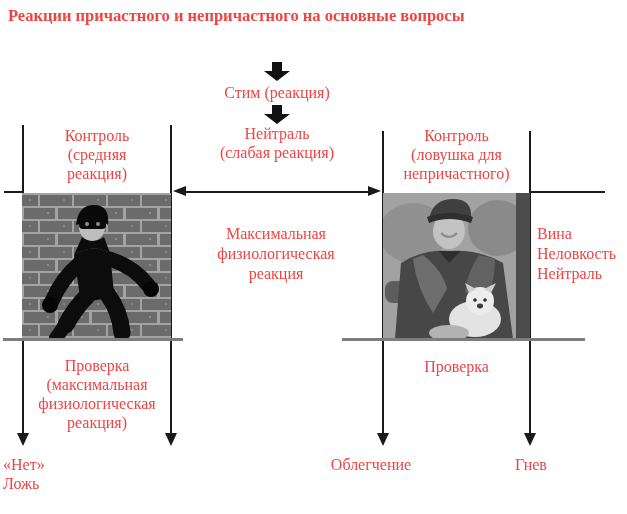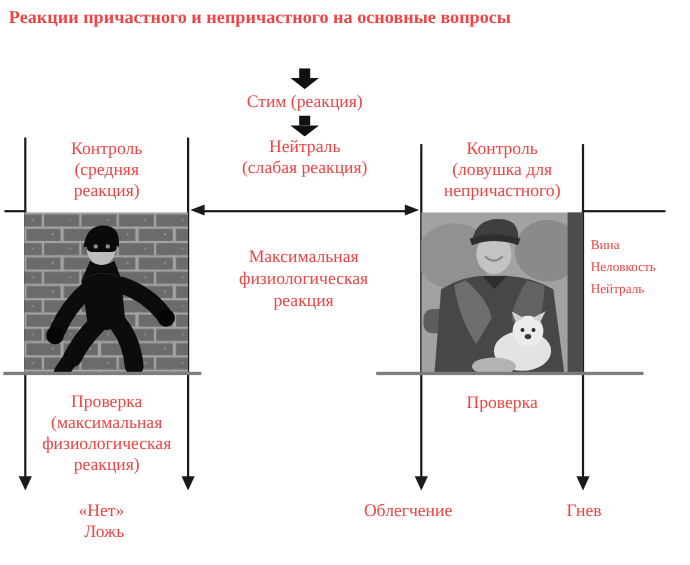--- a/index.html
+++ b/index.html
@@ -1,20 +1,20 @@
 <!DOCTYPE html>
 <html><head>
 <meta charset="utf-8">
 <style>
   html,body{margin:0;padding:0;background:#ffffff;}
   .canvas{
     position:relative;width:627px;height:514px;background:#ffffff;
     font-family:Liberation Serif, serif;color:#ef4444;overflow:hidden;
   }
-  .txt{position:absolute;font-size:16px;line-height:19px;white-space:pre-line;text-align:right;}
+  .txt{position:absolute;font-size:16px;line-height:19px;white-space:pre-line;}
   .ctr{text-align:center;}
   .rgt{text-align:center;}
   .title{position:absolute;left:8px;top:6px;font-size:16.5px;font-weight:bold;white-space:nowrap;}
   .vline{position:absolute;width:2px;background:#1a1a1a;z-index:1;}
   .hline{position:absolute;height:1.5px;background:#1a1a1a;z-index:1;}
   .grayline{position:absolute;height:3px;background:#7d7d7d;z-index:3;}
   .arrowhead-down{
     position:absolute;width:0;height:0;z-index:1;
     border-left:6px solid transparent;border-right:6px solid transparent;
     border-top:13px solid #1a1a1a;
@@ -24,21 +24,21 @@
     border-top:5.5px solid transparent;border-bottom:5.5px solid transparent;
     border-right:13px solid #1a1a1a;
   }
   .arrowhead-right{
     position:absolute;width:0;height:0;z-index:1;
     border-top:5.5px solid transparent;border-bottom:5.5px solid transparent;
     border-left:13px solid #1a1a1a;
   }
   .blockarrow{position:absolute;z-index:1;}
   .photo{position:absolute;z-index:2;display:block;}
-  .emotions{position:absolute;left:537px;top:212px;font-size:12px;line-height:20px;z-index:4;}
+  .emotions{position:absolute;left:537px;top:224px;font-size:16px;line-height:20px;z-index:4;}
 </style>
 </head>
 <body>
 
 <div class="canvas">
 
   <div class="title">Реакции причастного и непричастного на основные вопросы</div>
 
 
   <svg class="blockarrow" style="left:262px;top:62px;" width="30" height="19" viewBox="0 0 30 19">

